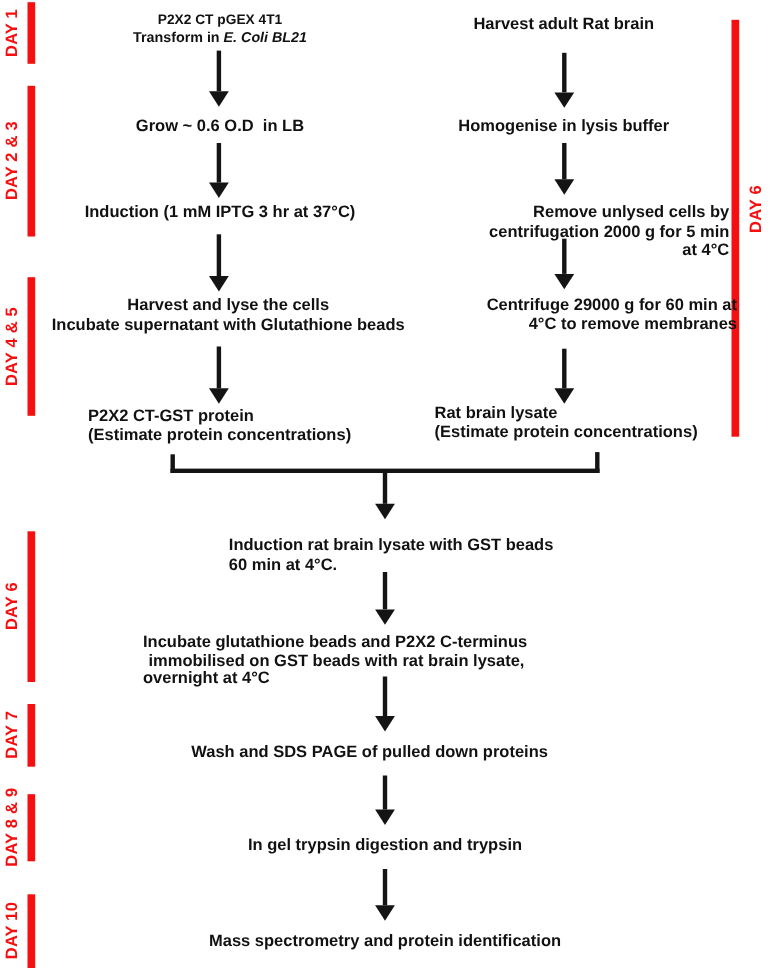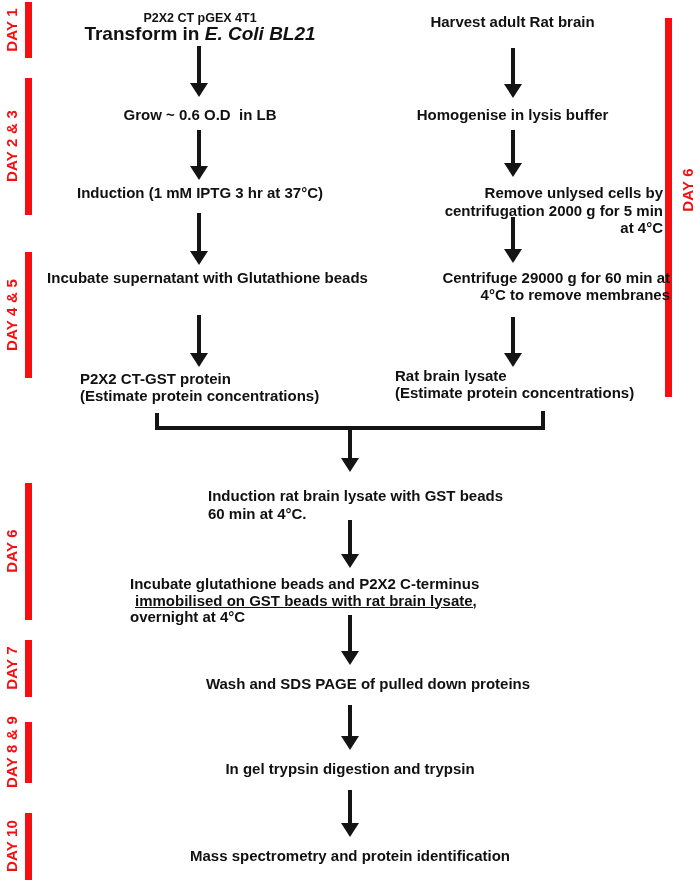--- a/index.html
+++ b/index.html
@@ -23,21 +23,21 @@
     border-left:9px solid transparent; border-right:9px solid transparent;
     border-top:14px solid var(--ink,#111);
   }
   
   .bracket { position:absolute; background:var(--ink,#111); }
   
   .txt { position:absolute; font-size:15px; line-height:17.5px; }
   .txt .line { white-space:pre-wrap; }
   .center { text-align:center; }
   .small { font-size:12.5px; line-height:13px; }
-  .big   { font-size:19px; line-height:17px; }
+  .big   { font-size:13px; line-height:17px; }
   .tight .line { line-height:16.5px; }
   i { font-style:italic; }
 </style>
 </head>
 <body>
 
 <div class="figure">
 
   <div class="day-bar" style="left:25px; top:2px;  height:56px;"></div>
   <div class="day-bar" style="left:25px; top:78px; height:137px;"></div>
@@ -62,20 +62,21 @@
     <div class="line small">P2X2 CT pGEX 4T1</div>
     <div class="line big"><span>Transform in </span><i>E. Coli BL21</i></div>
   </div>
   <div class="txt center" style="left:50px; top:106px; width:300px;">
     <div class="line">Grow ~ 0.6 O.D  in LB</div>
   </div>
   <div class="txt center" style="left:40px; top:184px; width:320px;">
     <div class="line">Induction (1 mM IPTG 3 hr at 37°C)</div>
   </div>
   <div class="txt center" style="left:25px; top:269px; width:365px; line-height:18px;">
+    <div class="line">Harvest and lyse the cells</div>
     <div class="line">Incubate supernatant with Glutathione beads</div>
   </div>
   <div class="txt tight" style="left:80px; top:371px; width:300px;">
     <div class="line">P2X2 CT-GST protein</div>
     <div class="line">(Estimate protein concentrations)</div>
   </div>
 
   <div class="arrow" style="left:189px; top:46px;  height:51px;"></div>
   <div class="arrow" style="left:189px; top:130px; height:50px;"></div>
   <div class="arrow" style="left:189px; top:213px; height:52px;"></div>
@@ -115,24 +116,24 @@
   <div class="arrow" style="left:340px; top:615px; height:50px;"></div>
   <div class="arrow" style="left:340px; top:705px; height:45px;"></div>
   <div class="arrow" style="left:340px; top:790px; height:47px;"></div>
 
   <div class="txt" style="left:208px; top:487px; width:330px;">
     <div class="line">Induction rat brain lysate with GST beads</div>
     <div class="line">60 min at 4°C.</div>
   </div>
   <div class="txt tight" style="left:130px; top:576px; width:380px;">
     <div class="line">Incubate glutathione beads and P2X2 C-terminus</div>
-    <div class="line" style="padding-left:5px;text-decoration:underline;">immobilised on GST beads with rat brain lysate,</div>
+    <div class="line" style="padding-left:5px;">immobilised on GST beads with rat brain lysate,</div>
     <div class="line">overnight at 4°C</div>
   </div>
-  <div class="txt center" style="left:168px; top:675px; width:400px;">
+  <div class="txt center" style="left:136px; top:675px; width:400px;">
     <div class="line">Wash and SDS PAGE of pulled down proteins</div>
   </div>
   <div class="txt center" style="left:150px; top:760px; width:400px;">
     <div class="line">In gel trypsin digestion and trypsin</div>
   </div>
   <div class="txt center" style="left:150px; top:847px; width:400px;">
     <div class="line">Mass spectrometry and protein identification</div>
   </div>
 
 </div>

